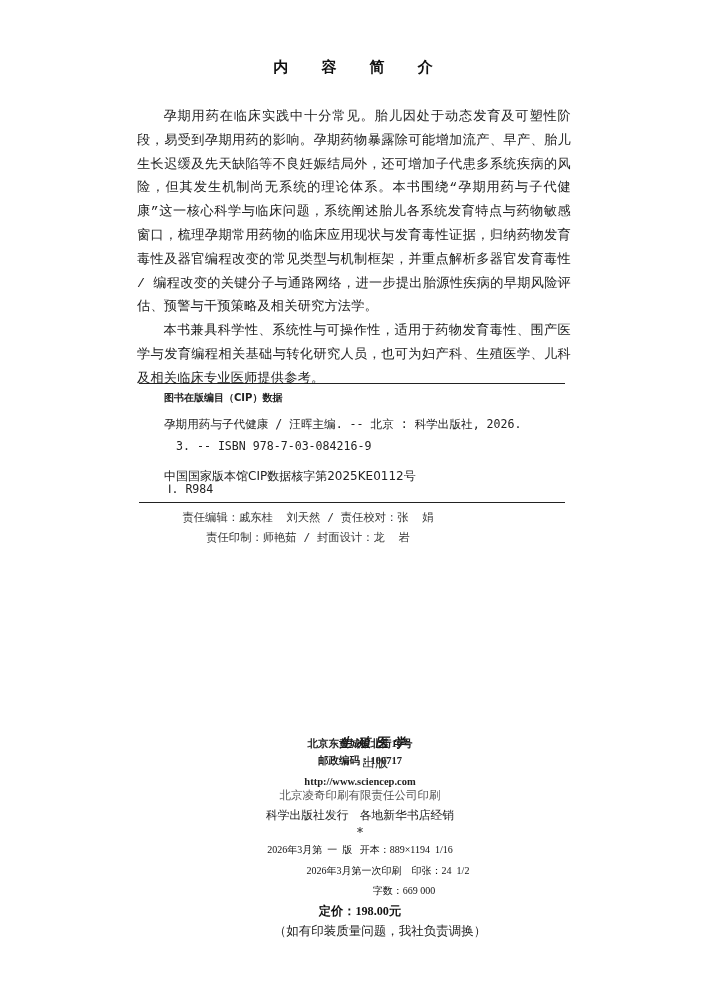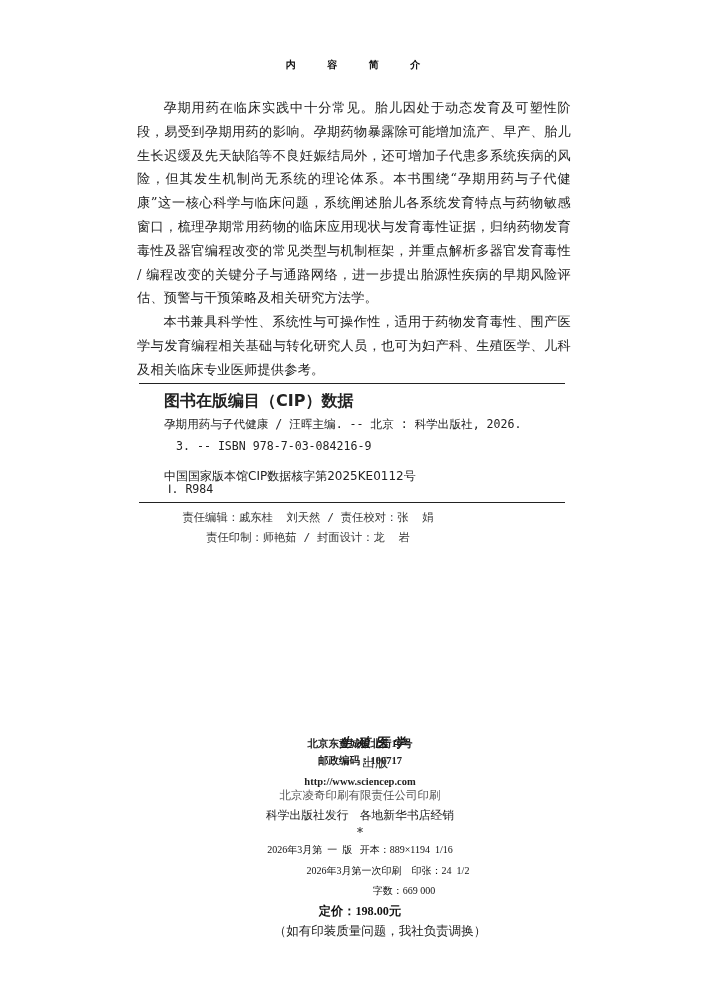--- a/index.html
+++ b/index.html
@@ -5,46 +5,46 @@
     html, body { margin: 0; padding: 0; background: #ffffff; }
     body {
       width: 720px; height: 1000px; position: relative; overflow: hidden;
       font-family: "DejaVu Serif", "Liberation Serif", serif;
       color: #1a1a1a;
     }
     .page { position: absolute; left: 0; top: 0; width: 720px; height: 1000px; }
 
     .title {
       position: absolute; left: 0; width: 720px; top: 58px;
-      text-align: center; font-size: 10px; font-weight: bold;
+      text-align: center; font-size: 15px; font-weight: bold;
       letter-spacing: 14px; font-family: "DejaVu Sans", sans-serif;
       color: #111;
     }
 
     .intro {
-      position: absolute; left: 137px; top: 96px; width: 434px;
+      position: absolute; left: 137px; top: 105px; width: 434px; font-family: Liberation Mono, monospace;
     }
     .intro p {
       margin: 0; font-size: 13.2px; line-height: 23.8px;
       text-align: justify; text-indent: 2em; color: #222;
       letter-spacing: 0.2px;
     }
 
     .rule {
       position: absolute; left: 139px; width: 426px; height: 0;
       border-top: 1.3px solid #222;
     }
 
     .cip {
       position: absolute; left: 137px; width: 434px;
       font-size: 12.4px; color: #222;
     }
     .cip .heading {
       position: absolute; left: 27px; top: 391px; white-space: nowrap;
-      font-family: "DejaVu Sans", sans-serif; font-weight: bold; font-size: 16px;
+      font-family: "DejaVu Sans", sans-serif; font-weight: bold; font-size: 10px;
     }
     .cip .line {
       position: absolute; white-space: nowrap;
     }
     .mono { font-family: "DejaVu Sans Mono", "Liberation Mono", monospace; font-size: 11.6px; }
 
     .credits {
       position: absolute; left: 0; width: 616px; text-align: center;
       font-family: "DejaVu Sans Mono", "Liberation Mono", monospace;
       font-size: 11.3px; color: #333; white-space: pre;

